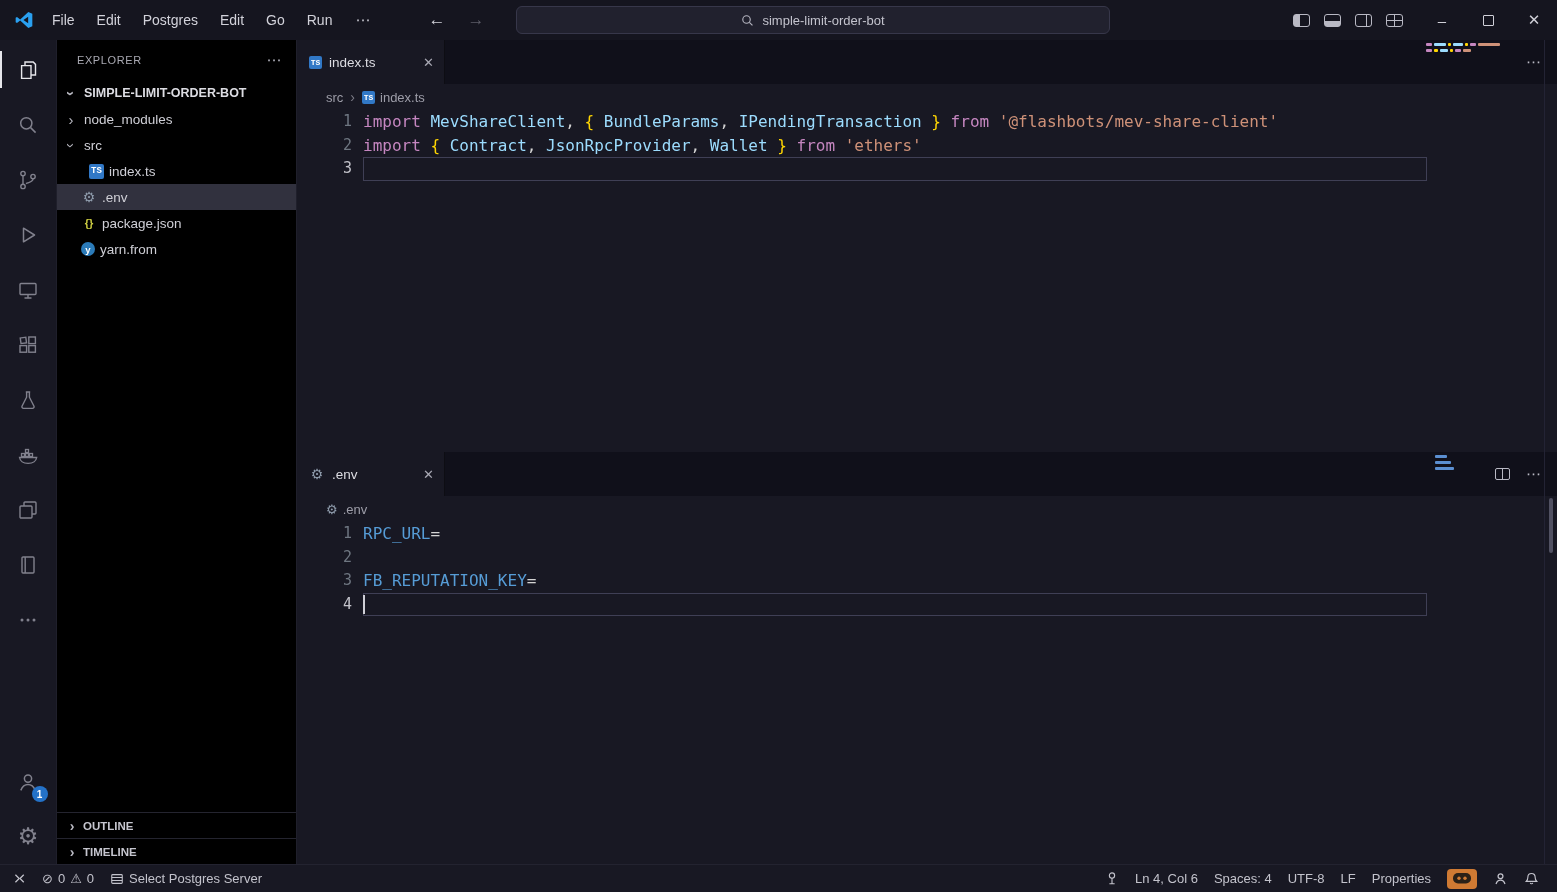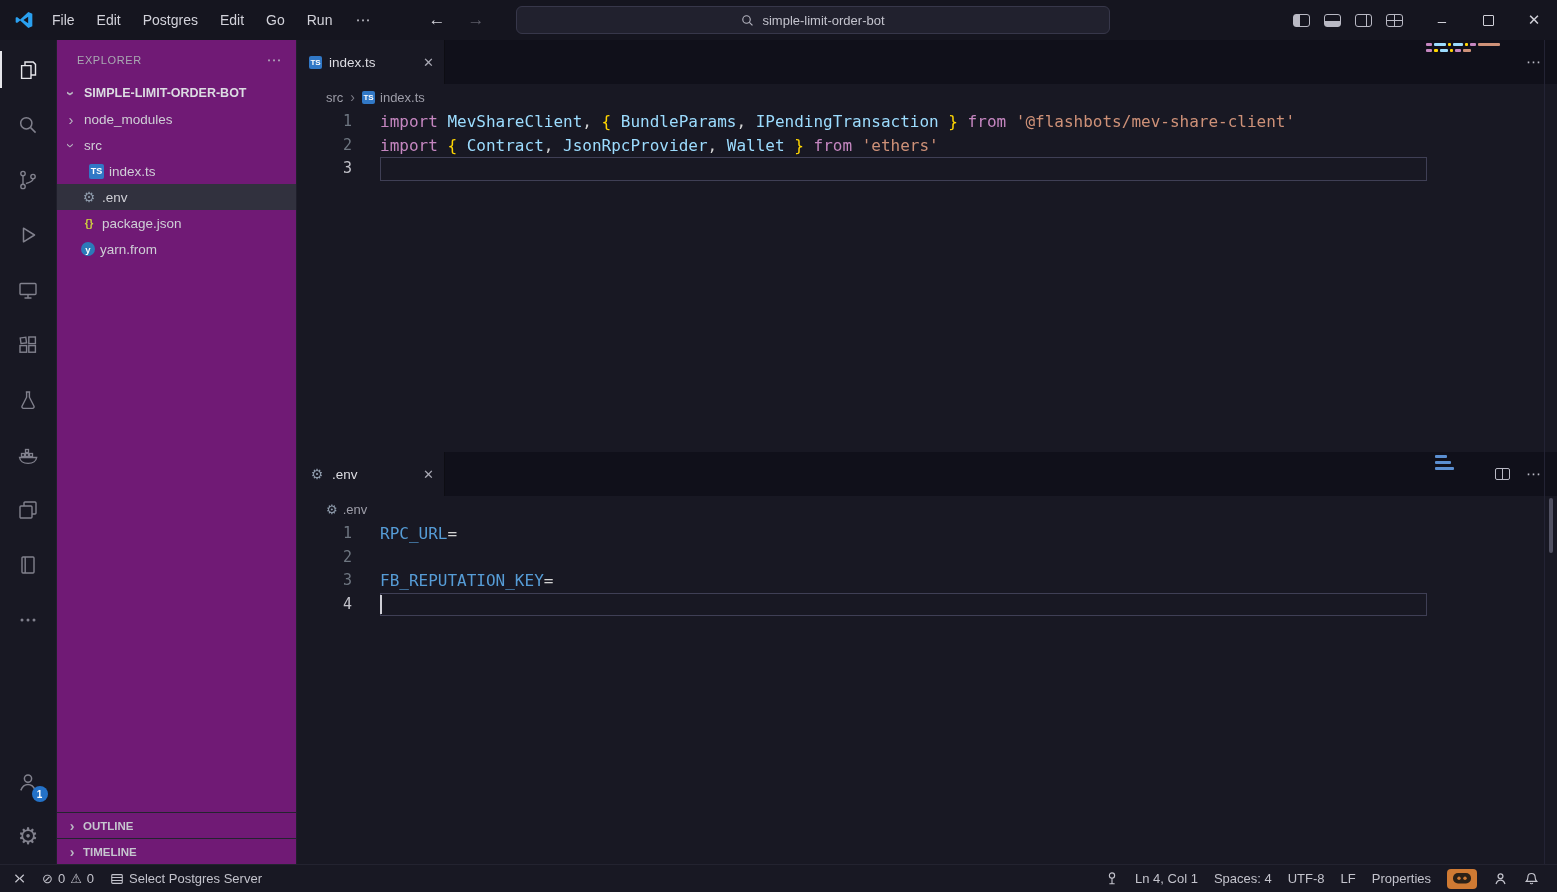--- a/index.html
+++ b/index.html
@@ -32,31 +32,31 @@
   
   .activitybar{width:57px;flex:none;background:#181823;border-right:1px solid #1f1f2b;display:flex;flex-direction:column;align-items:center;padding-top:2px}
   .ab-item{width:57px;height:55px;flex:none;display:flex;align-items:center;justify-content:center;position:relative;color:#81818d;cursor:pointer}
   .ab-item.active{color:#e6e6eb}
   .ab-item.active::before{content:"";position:absolute;left:0;top:9px;bottom:9px;width:2px;background:#e6e6eb}
   .ab-spacer{flex:1}
   .badge{position:absolute;right:9px;bottom:7px;min-width:16px;height:16px;border-radius:50%;background:#2472c8;color:#fff;font-size:10px;display:flex;align-items:center;justify-content:center;font-weight:700}
   .gear-glyph{font-size:23px;line-height:1}
 
   
-  .sidebar{width:240px;flex:none;background:#701a75;border-right:1px solid #1f1f2b;display:flex;flex-direction:column;font-size:13.5px}
+  .sidebar{width:240px;flex:none;background:#000000;border-right:1px solid #1f1f2b;display:flex;flex-direction:column;font-size:13.5px}
   .sb-header{height:40px;flex:none;display:flex;align-items:center;padding:0 14px 0 20px;font-size:11px;letter-spacing:.6px;color:#a9a9b2}
   .sb-header .more{margin-left:auto;font-size:15px;color:#b9b9c4;cursor:pointer}
   .row{height:26px;flex:none;display:flex;align-items:center;gap:5px;padding-left:24px;color:#cfcfd6;cursor:pointer;white-space:nowrap}
   .row.has-twisty{padding-left:6px}
   .row .twisty{width:16px;flex:none;text-align:center;font-size:15px;color:#b9b9c2;line-height:1}
   .twisty.down{transform:rotate(90deg)}
   .row.root{font-weight:700;font-size:12.5px;color:#dcdce2}
   .row.lvl2{padding-left:32px}
   .row.selected{background:#31313e}
-  .ts-badge{width:15px;height:15px;flex:none;background:#3178c6;color:#fff;font-size:9px;font-weight:700;display:flex;align-items:center;justify-content:center;border-radius:2px;font-family:Liberation Sans, sans-serif}
+  .ts-badge{width:15px;height:15px;flex:none;background:#3178c6;color:#fff;font-size:9px;font-weight:700;display:flex;align-items:center;justify-content:center;border-radius:2px;font-family:Liberation Mono, monospace}
   .ts-badge.sm{width:13px;height:13px;font-size:8px}
   .file-gear{color:#8e9bab;font-size:14px;width:16px;text-align:center;line-height:1}
   .braces-ic{color:#cbcb41;font-size:11px;font-weight:700;width:16px;text-align:center}
   .yarn-ic{width:14px;height:14px;flex:none;border-radius:50%;background:#2b7bb9;color:#fff;font-size:9.5px;font-weight:700;display:flex;align-items:center;justify-content:center}
   .sb-bottom{margin-top:auto}
   .section{height:26px;display:flex;align-items:center;gap:4px;border-top:1px solid #24242f;padding-left:8px;font-weight:700;font-size:11.5px;color:#c6c6cf;cursor:pointer}
   .section .twisty{width:14px;text-align:center;font-size:14px;color:#b9b9c2}
 
   
   .editor-area{flex:1;min-width:0;display:flex;flex-direction:column}
@@ -72,21 +72,21 @@
   .split-ic::after{content:"";position:absolute;top:0;bottom:0;left:6px;border-left:1.3px solid #b9b9c4}
   .breadcrumbs{height:26px;flex:none;display:flex;align-items:center;gap:7px;padding-left:29px;font-size:13px;color:#9d9da8;background:#181823}
   .crumb{cursor:pointer;display:flex;align-items:center;gap:5px}
   .crumb-sep{color:#7b7b86;font-size:14px}
   .bc-gear{font-size:13px;color:#8e9bab}
 
   .code{flex:1;position:relative;background:#181823;font-family:"DejaVu Sans Mono",monospace;font-size:16px;line-height:23.5px;overflow:hidden}
   .code-line{display:flex;height:23.5px;white-space:pre}
   .line-num{flex:none;width:55px;text-align:right;color:#6e7681;font-size:15px}
   .code-line.active .line-num{color:#c2c2ca}
-  .line-body{flex:1;margin-left:28px;margin-right:130px;position:relative}
+  .line-body{flex:1;margin-left:11px;margin-right:130px;position:relative}
   .code-line.active .line-body{box-shadow:inset 0 0 0 1px #3f3f55}
   .caret{position:absolute;left:0;top:2px;width:1.5px;height:19px;background:#cfcfd6}
   .tok-kw{color:#c586c0}
   .tok-var{color:#9cdcfe}
   .tok-br{color:#ffd602}
   .tok-str{color:#ce9178}
   .tok-fg{color:#d4d4d4}
   .tok-env{color:#569cd6}
 
   .minimap{position:absolute}
@@ -408,21 +408,21 @@
     </div>
 
     <div class="sb-right">
       <div class="sb-item">
         <svg class="ic" width="14" height="15" viewBox="0 0 16 17" fill="none" stroke="currentColor" stroke-width="1.3">
             <circle cx="8" cy="5" r="3"></circle>
             <path d="M8 8v6M5 14.5h6"></path>
           </svg>
       </div>
       <div class="sb-item">
-          <span>Ln 4, Col 1</span>
+          <span>Ln 4, Col 6</span>
         </div>
       <div class="sb-item">
           <span>Spaces: 4</span>
         </div>
       <div class="sb-item">
           <span>UTF-8</span>
         </div>
       <div class="sb-item">
           <span>LF</span>
         </div>

